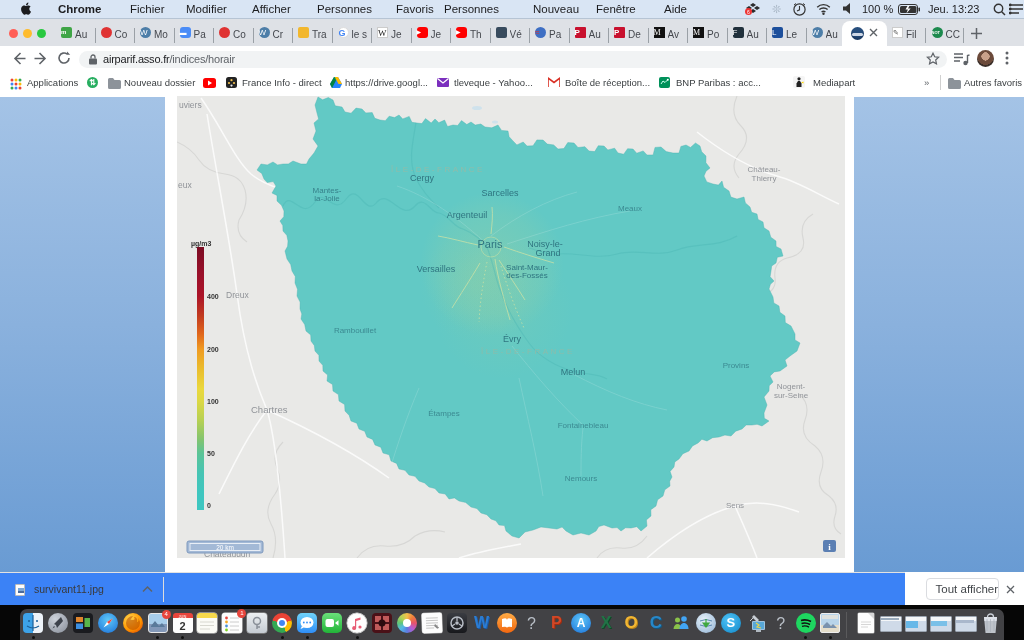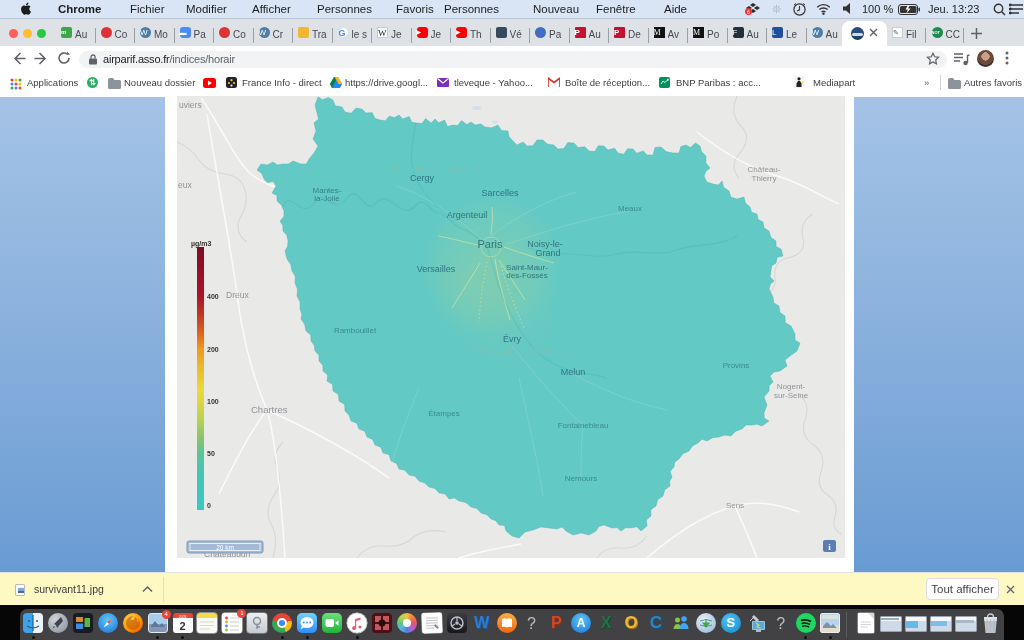--- a/index.html
+++ b/index.html
@@ -13,21 +13,21 @@
 .fav{position:absolute;top:3px;width:11px;height:11px}
 .tabtxt{position:absolute;left:20px;top:5px;width:17px;overflow:hidden;white-space:nowrap}
 #activetab{position:absolute;left:842px;top:21px;width:45px;height:25px;background:#fff;border-radius:8px 8px 0 0}
 #navbar{left:0;top:46px;width:878px;height:26px;background:#fff}
 #omnibox{position:absolute;left:79px;top:4.5px;width:868px;height:17px;border-radius:9px;background:#f1f3f4;font-size:11px;color:#202124}
 #bookmarks{left:0;top:72px;width:1024px;height:21px;background:#fff;font-size:9.5px;color:#3c4043}
 #bookmarks .bk{position:absolute;top:5px;white-space:nowrap}
 #pagearea{left:0;top:93px;width:1024px;height:479px;background:#fff}
 #wallpaper{left:0;top:4px;width:1024px;height:475px;background:linear-gradient(#a4c3e6 0%,#8ab1dd 48%,#699bd3 100%)}
 #content{left:165px;top:0;width:689px;height:479px;background:#fff}
-#dlbar{left:0;top:572px;width:1024px;height:33px;background:#fef9c3;border-top:1px solid #e2e2e2;font-size:11px;color:#3a3a3a}
+#dlbar{left:0;top:572px;width:905px;height:33px;background:#3b82f6;border-top:1px solid #e2e2e2;font-size:11px;color:#3a3a3a}
 #dockzone{left:0;top:605px;width:1024px;height:35px;background:#060606}
 #dock{position:absolute;left:20px;top:4px;width:984px;height:31px;background:#424245;border-radius:7px 7px 0 0}
 .di{position:absolute;top:4px;width:20px;height:20px;font-weight:bold;text-align:center}
 .ddot{position:absolute;top:27px;width:3px;height:3px;border-radius:50%;background:#111}
 .wt{position:absolute;top:7px;width:22px;height:16px;background:linear-gradient(#f4f6f8 0 4px,#cfdae8 0);border:0.5px solid #9aa4b0;border-radius:1px}
 </style></head><body>
 <div id="screen">
 
 <div class="abs" id="menubar">
 <div class="mi" style="left:20px;top:2px"><svg width="11" height="13" viewBox="0 0 11 13">
@@ -499,21 +499,21 @@
 </div>
     <div class="abs" id="dlbar">
 <div class="abs" style="left:15px;top:11px;width:10px;height:12px;background:#fdfdfd;border:0.5px solid #bbb;border-radius:1px">
         <div style="margin:2.5px 1.5px;width:6px;height:5px;background:linear-gradient(#7da8d8 0 60%,#4a6a9a 0)"></div>
       </div>
 <div class="abs" style="left:34px;top:10px;font-size:10.5px">survivant11.jpg</div>
 <svg class="abs" style="left:142px;top:12px" width="11" height="8" viewBox="0 0 11 8">
         <path d="M1 6.5 5.5 2 10 6.5" stroke="#5f6368" stroke-width="1.5" fill="none"></path>
       </svg>
 <div class="abs" style="left:163px;top:4px;width:1px;height:25px;background:#dcdcdc"></div>
-<div class="abs" style="left:926px;top:5px;width:73px;height:22px;border:1px solid #dadce0;border-radius:4px;background:#fff;text-align:center;line-height:20px;font-size:11.5px;color:#414549">Tout afficher</div>
+<div class="abs" style="left:926px;top:5px;width:73px;height:22px;border:1px solid #dadce0;border-radius:4px;background:#fff;text-align:right;line-height:20px;font-size:11.5px;color:#414549">Tout afficher</div>
 <svg class="abs" style="left:1006px;top:12px" width="9" height="9" viewBox="0 0 9 9">
         <path d="M1 1l7 7M8 1 1 8" stroke="#5f6368" stroke-width="1.3"></path>
       </svg>
 </div>
 <div class="abs" id="dockzone">
       <div id="dock">
 <div class="di" style="left:3.0px;background:linear-gradient(90deg,#3da2e8 0 50%,#eef3f9 0);border-radius:4px"><svg width="20" height="20" viewBox="0 0 20 20">
             <path d="M10 2v16M4 13q6 4 12 0" stroke="#1b5f98" stroke-width="1.2" fill="none"></path>
             <circle cx="6" cy="8" r="1" fill="#1b5f98"></circle>
             <circle cx="14" cy="8" r="1" fill="#1b5f98"></circle>

